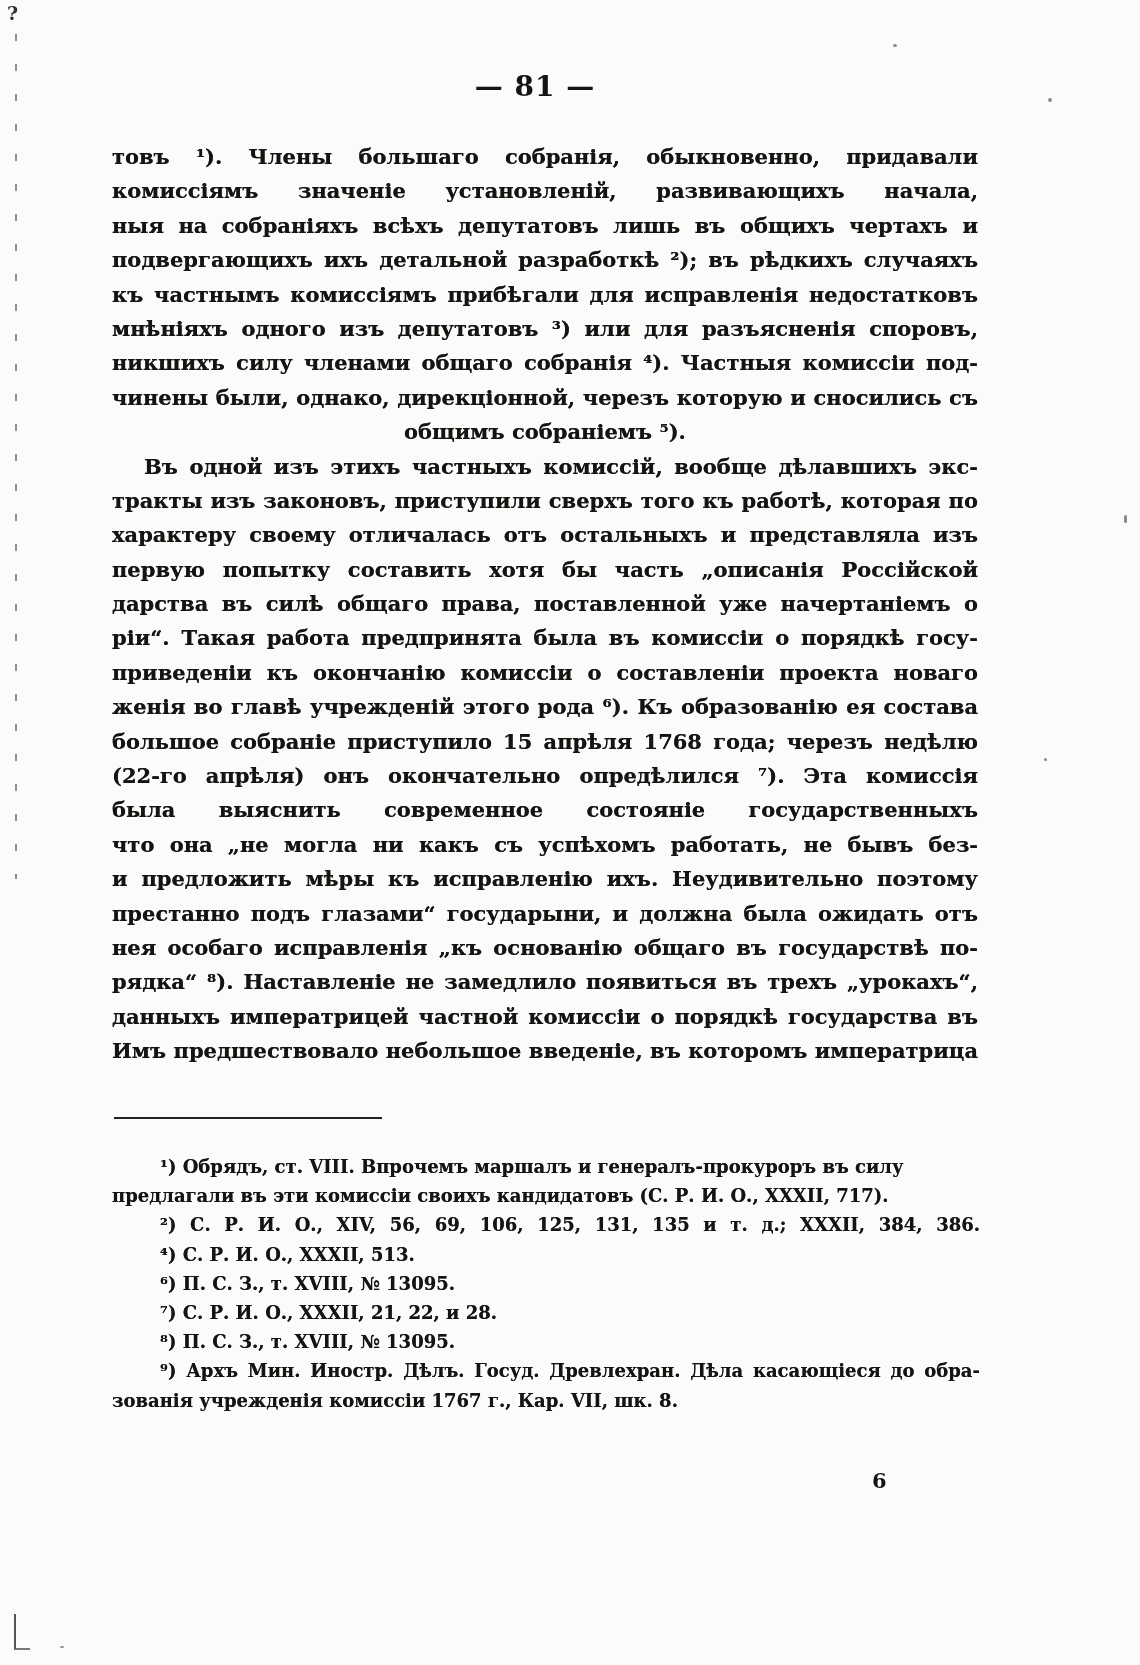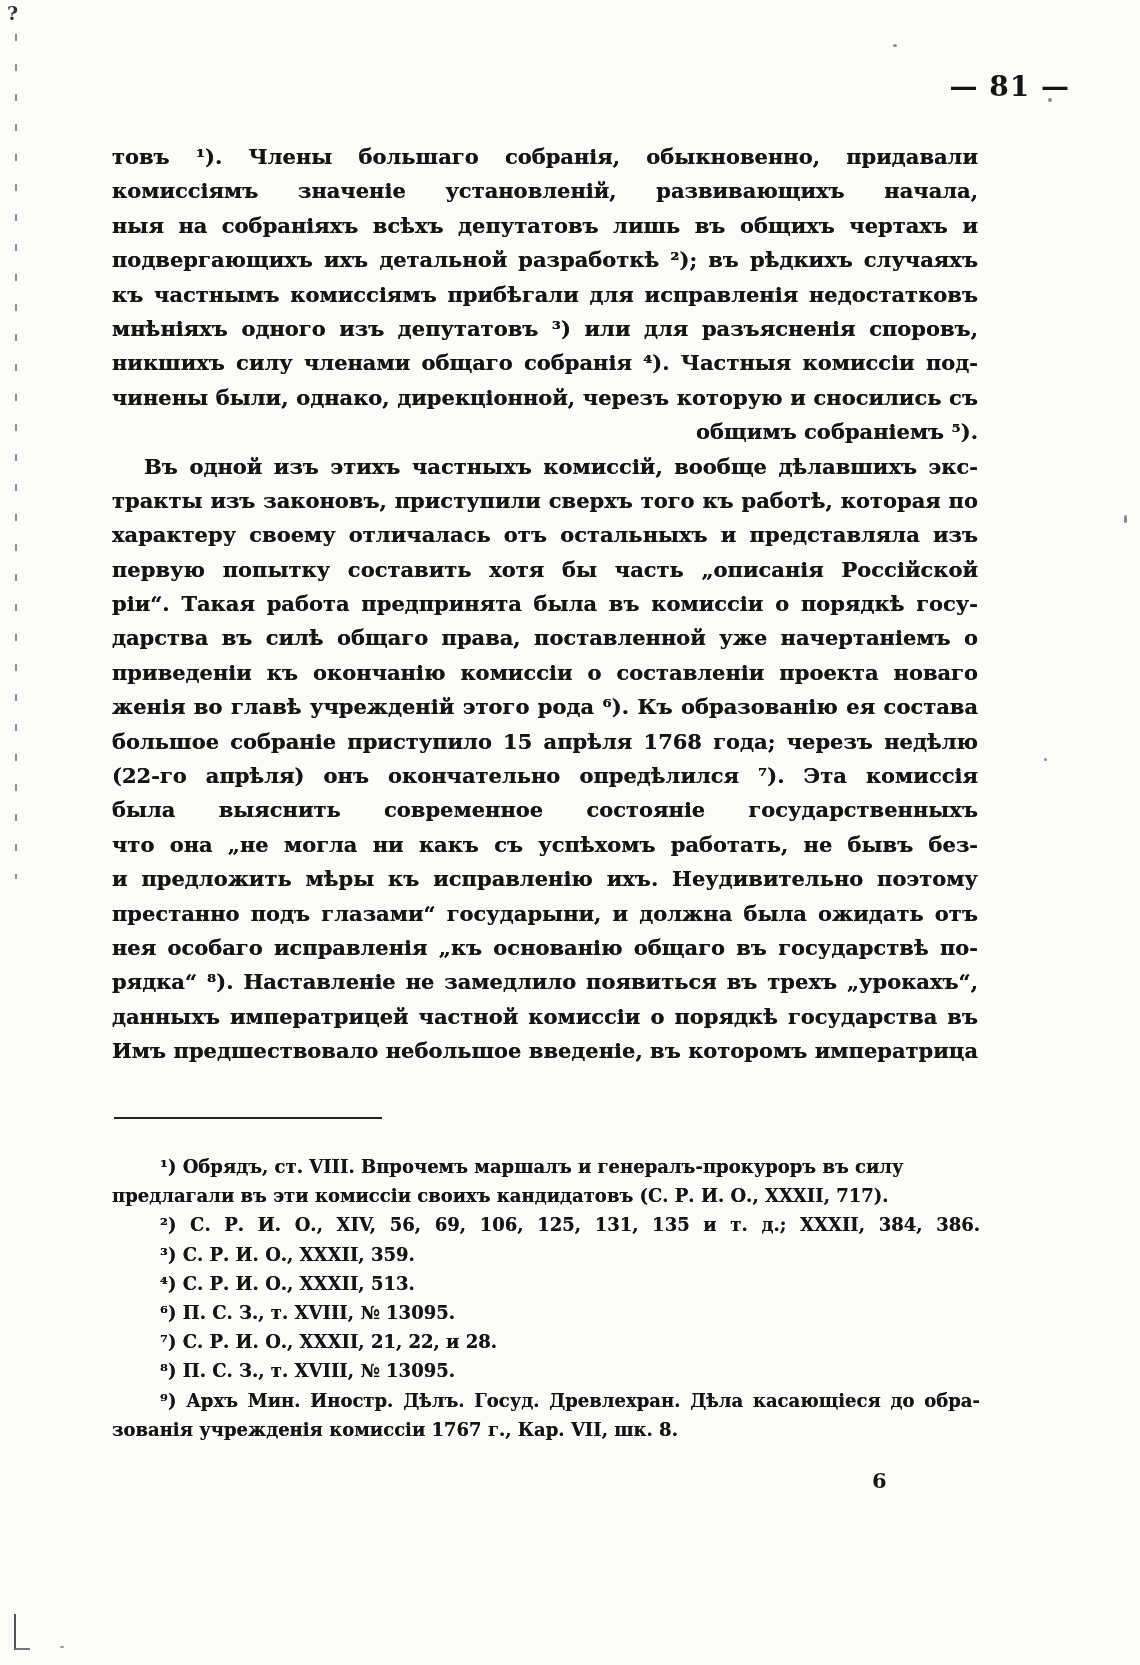--- a/index.html
+++ b/index.html
@@ -4,31 +4,31 @@
 <style>
   html,body{margin:0;padding:0;}
   body{
     width:1140px;height:1665px;position:relative;overflow:hidden;
     background:#fbfbf9;
     font-family:"DejaVu Serif", serif;
     color:#151413;
   }
   .page-number{
     position:absolute;top:70px;left:0;width:1070px;
-    text-align:right;font-size:28px;font-weight:bold;
+    text-align:center;font-size:28px;font-weight:bold;
     letter-spacing:1px;
   }
   .body-text{
     position:absolute;top:140px;left:112px;width:866px;
     font-size:21px;font-weight:bold;
     text-shadow:0 0 0.5px rgba(10,10,10,.75);
   }
   .line{
     height:34.4px;line-height:34.4px;overflow:hidden;
-    text-align:right;
+    text-align:center;
   }
   .j{text-align:justify;text-align-last:justify;}
   .indent{text-indent:32px;}
   .fn-rule{
     position:absolute;top:1117px;left:114px;width:268px;height:2px;
     background:#242220;
   }
   .footnotes{
     position:absolute;top:1152px;left:112px;width:868px;
     font-size:18px;font-weight:bold;
@@ -68,43 +68,42 @@
   <div class="line j">подвергающихъ ихъ детальной разработкѣ ²); въ рѣдкихъ случаяхъ</div>
   <div class="line j">къ частнымъ комиссіямъ прибѣгали для исправленія недостатковъ въ</div>
   <div class="line j">мнѣніяхъ одного изъ депутатовъ ³) или для разъясненія споровъ, воз-</div>
   <div class="line j">никшихъ силу членами общаго собранія ⁴). Частныя комиссіи под-</div>
   <div class="line j">чинены были, однако, дирекціонной, черезъ которую и сносились съ</div>
   <div class="line">общимъ собраніемъ ⁵).</div>
   <div class="line j indent">Въ одной изъ этихъ частныхъ комиссій, вообще дѣлавшихъ экс-</div>
   <div class="line j">тракты изъ законовъ, приступили сверхъ того къ работѣ, которая по</div>
   <div class="line j">характеру своему отличалась отъ остальныхъ и представляла изъ себя</div>
   <div class="line j">первую попытку составить хотя бы часть „описанія Россійской импе-</div>
+  <div class="line j">дарства въ силѣ общаго права, поставленной уже начертаніемъ о</div>
   <div class="line j">ріи“. Такая работа предпринята была въ комиссіи о порядкѣ госу-</div>
-  <div class="line j">дарства въ силѣ общаго права, поставленной уже начертаніемъ о</div>
   <div class="line j">приведеніи къ окончанію комиссіи о составленіи проекта новаго уло-</div>
   <div class="line j">женія во главѣ учрежденій этого рода ⁶). Къ образованію ея состава</div>
   <div class="line j">большое собраніе приступило 15 апрѣля 1768 года; черезъ недѣлю</div>
   <div class="line j">(22-го апрѣля) онъ окончательно опредѣлился ⁷). Эта комиссія должна</div>
   <div class="line j">была выяснить современное состояніе государственныхъ установленій</div>
   <div class="line j">что она „не могла ни какъ съ успѣхомъ работать, не бывъ без-</div>
   <div class="line j">и предложить мѣры къ исправленію ихъ. Неудивительно поэтому</div>
   <div class="line j">престанно подъ глазами“ государыни, и должна была ожидать отъ</div>
   <div class="line j">нея особаго исправленія „къ основанію общаго въ государствѣ по-</div>
   <div class="line j">рядка“ ⁸). Наставленіе не замедлило появиться въ трехъ „урокахъ“,</div>
   <div class="line j">данныхъ императрицей частной комиссіи о порядкѣ государства въ</div>
   <div class="line j">Имъ предшествовало небольшое введеніе, въ которомъ императрица</div>
 </div>
 
 <div class="fn-rule"></div>
 
 <div class="footnotes">
   <div class="fline j find">¹) Обрядъ, ст. VIII. Впрочемъ маршалъ и генералъ-прокуроръ въ силу обряда</div>
   <div class="fline">предлагали въ эти комиссіи своихъ кандидатовъ (С. Р. И. О., XXXII, 717).</div>
   <div class="fline j find">²) С. Р. И. О., XIV, 56, 69, 106, 125, 131, 135 и т. д.; XXXII, 384, 386.</div>
-  <div class="fline find">³) С. Р. И. О., XXXII, 359.</div>
   <div class="fline find">⁴) С. Р. И. О., XXXII, 513.</div>
   <div class="fline find">⁶) П. С. З., т. XVIII, № 13095.</div>
   <div class="fline find">⁷) С. Р. И. О., XXXII, 21, 22, и 28.</div>
   <div class="fline find">⁸) П. С. З., т. XVIII, № 13095.</div>
   <div class="fline j find">⁹) Архъ Мин. Иностр. Дѣлъ. Госуд. Древлехран. Дѣла касающіеся до обра-</div>
   <div class="fline">зованія учрежденія комиссіи 1767 г., Кар. VII, шк. 8.</div>
 </div>
 
 <div class="signature">6</div>
 

